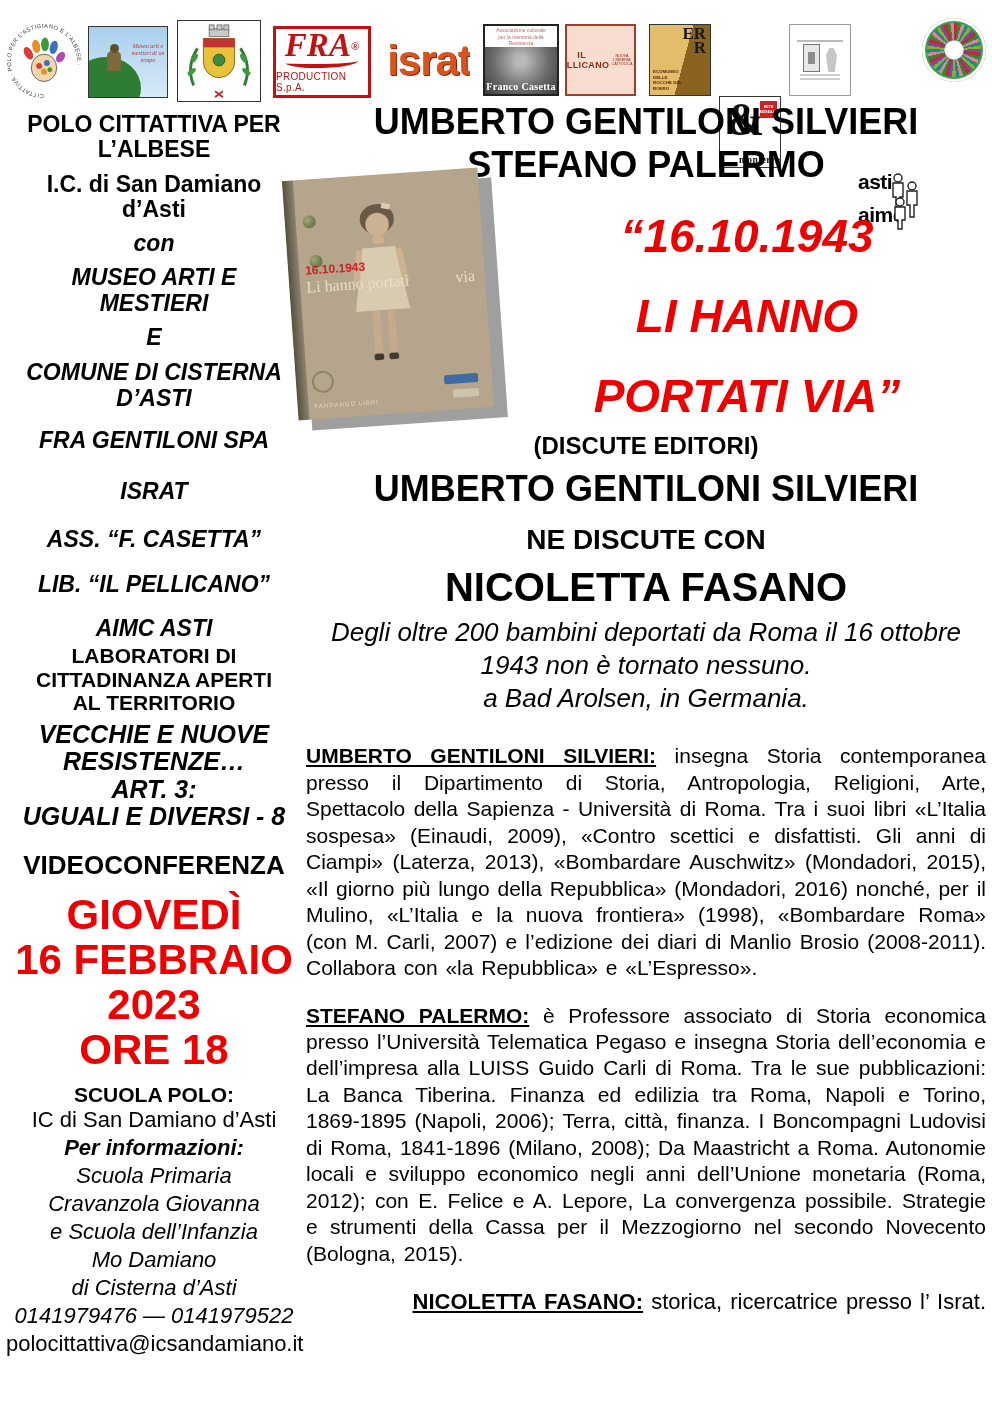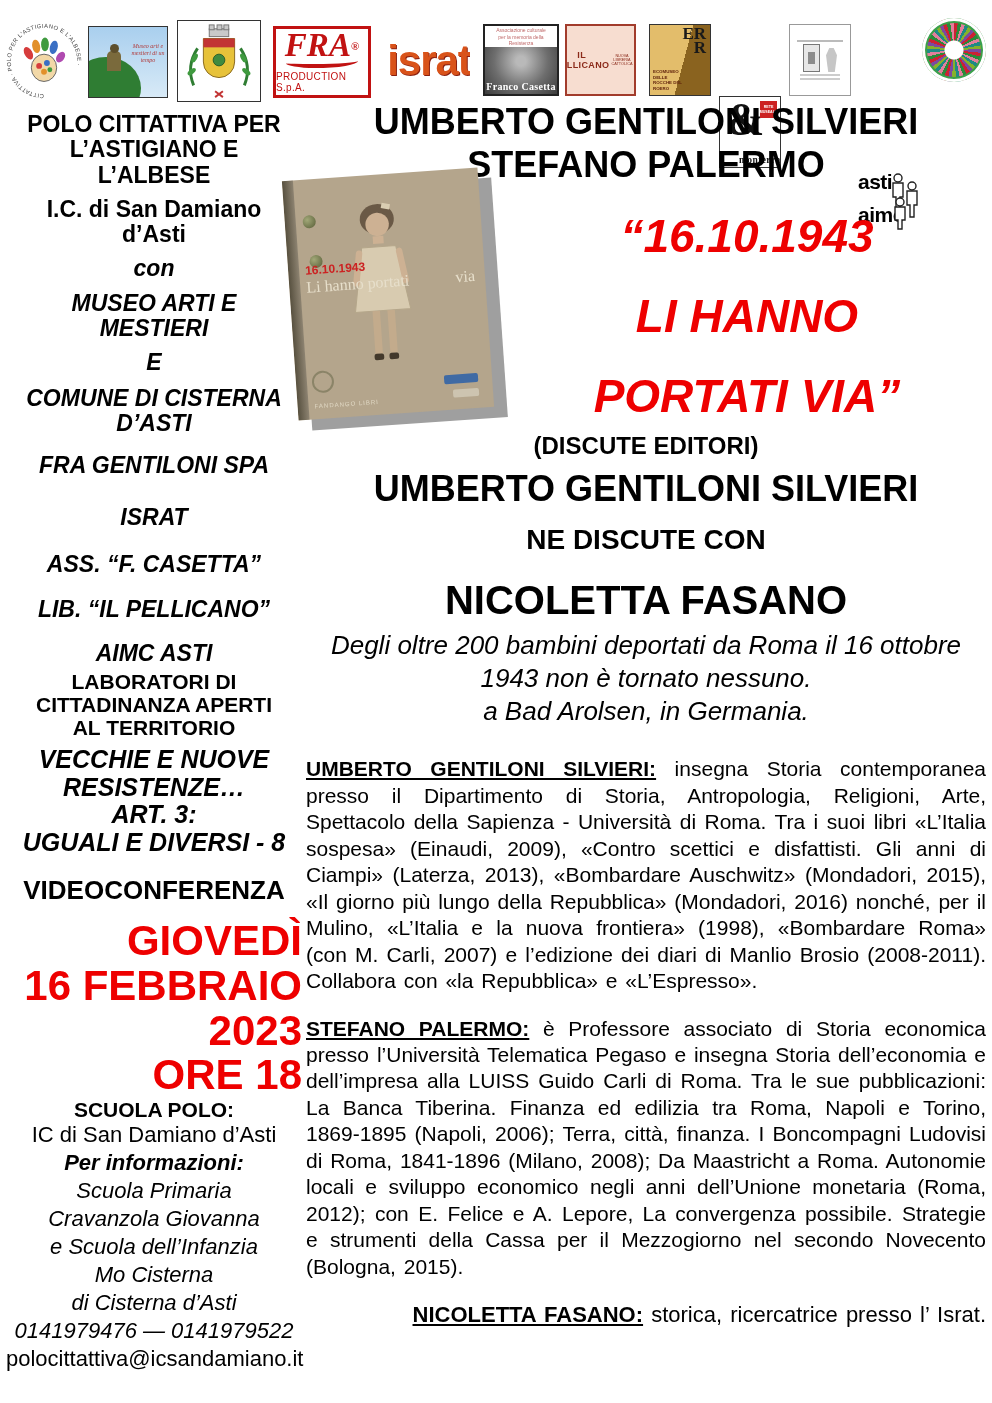--- a/index.html
+++ b/index.html
@@ -73,21 +73,21 @@
   .it{font-style:italic;}
   .red{color:#ee0000;}
   .lab{font-size:21px;}
   .vid{font-size:26px;}
   .bigdate{font-size:42px;line-height:1.07;}
   .small-b{font-size:21px;}
   .norm{font-weight:400;font-size:22px;line-height:1.27;}
   .mb9{margin-bottom:9px;}.mb10{margin-bottom:10px;}.mb17{margin-bottom:17px;}
   .mb26{margin-bottom:26px;}.mb22{margin-bottom:22px;}.mb20{margin-bottom:20px;}
   .mb19{margin-bottom:19px;}.mb3{margin-bottom:3px;}.mb7{margin-bottom:7px;}
-  .mb14{margin-bottom:14px;}.mb13{margin-bottom:0;text-align:right;}
+  .mb14{margin-bottom:14px;}.mb13{margin-bottom:10px;}
 
   
   .right-col{position:absolute;left:306px;top:100px;width:680px;text-align:center;}
   .author{font-size:36px;font-weight:700;line-height:1.2;}
   .book-row{position:relative;height:236px;margin-top:8px;}
   .book{position:absolute;left:-16px;top:-20px;width:196px;height:240px;background:#b4a58c;
         transform:rotate(-4deg);box-shadow:13px 11px 0 #9f9f9f;overflow:hidden;}
   .spine{position:absolute;left:0;top:0;width:11px;height:100%;background:linear-gradient(90deg,#57503f,#8d8371);}
   .grommet{position:absolute;width:13px;height:13px;border-radius:50%;background:radial-gradient(circle at 35% 35%,#a2a878,#565c36);}
   .cover-date{position:absolute;left:17px;top:84px;color:#cc2222;font-size:12px;font-weight:700;z-index:3;}
@@ -96,21 +96,21 @@
   .cover-pub{position:absolute;left:17px;bottom:10px;font-size:6px;color:#e0d8c4;letter-spacing:1px;z-index:3;}
   .cover-stamp{position:absolute;left:16px;bottom:26px;width:18px;height:18px;border:2px solid #6f6e50;border-radius:50%;opacity:.6;}
   .cover-lgo1{position:absolute;right:14px;bottom:26px;width:34px;height:9px;background:#2a5fa8;border-radius:2px;opacity:.85;}
   .cover-lgo2{position:absolute;right:14px;bottom:12px;width:26px;height:8px;background:#cfc8b4;border-radius:2px;opacity:.9;}
   .girl{position:absolute;left:44px;top:12px;z-index:1;}
   .book-title{padding-left:202px;padding-top:2px;color:#ee0000;font-weight:700;font-style:italic;
       font-size:46px;line-height:1.74;white-space:nowrap;}
   .publisher{font-size:24px;font-weight:700;margin-top:2px;}
   .speaker{font-size:36px;font-weight:700;margin-top:8px;}
   .discute{font-size:28px;font-weight:700;margin-top:14px;}
-  .moderator{font-size:40px;font-weight:700;margin-top:22px;}
+  .moderator{font-size:40px;font-weight:700;margin-top:9px;}
   .lead{font-size:26px;font-style:italic;line-height:1.27;margin-top:6px;}
   .bio{font-size:21px;text-align:justify;line-height:1.26;margin-top:12px;word-spacing:2px;}
   .bio:first-of-type{margin-top:28px;}
   .bio-label{font-weight:700;text-decoration:underline;}
   .bio3{font-size:22px;text-align:right;margin-top:16px;}
 </style>
 </head>
 <body>
 
 <div class="page">
@@ -230,21 +230,20 @@
         </g>
       </svg>
     </div>
 
     <div class="logo lg-circle" style="left:922px;top:10px;width:64px;height:64px;"></div>
   </div>
 
   <div class="left-col">
     <div class="lc mb9">
       <div>POLO CITTATTIVA PER</div>
-        <div>L’ASTIGIANO E</div>
         <div>L’ALBESE</div>
     </div>
     <div class="lc mb9">
       <div>I.C. di San Damiano</div>
         <div>d’Asti</div>
     </div>
     <div class="lc it mb9">con</div>
     <div class="lc it mb9">
       <div>MUSEO ARTI E</div>
         <div>MESTIERI</div>
@@ -276,21 +275,21 @@
         <div>16 FEBBRAIO</div>
       <div>2023</div>
         <div>ORE 18</div>
     </div>
     <div class="small-b">SCUOLA POLO:</div>
     <div class="norm">IC di San Damiano d’Asti</div>
     <div class="norm it" style="font-weight:700;">Per informazioni:</div>
     <div class="norm it">Scuola Primaria</div>
     <div class="norm it">Cravanzola Giovanna</div>
     <div class="norm it">e Scuola dell’Infanzia</div>
-    <div class="norm it">Mo Cisterna</div>
+    <div class="norm it">Mo Damiano</div>
     <div class="norm it">di Cisterna d’Asti</div>
     <div class="norm it">0141979476 — 0141979522</div>
     <div class="norm">polocittattiva@icsandamiano.it</div>
   </div>
 
   <div class="right-col">
     <div class="author">UMBERTO GENTILONI SILVIERI</div>
     <div class="author">STEFANO PALERMO</div>
 
     <div class="book-row">

